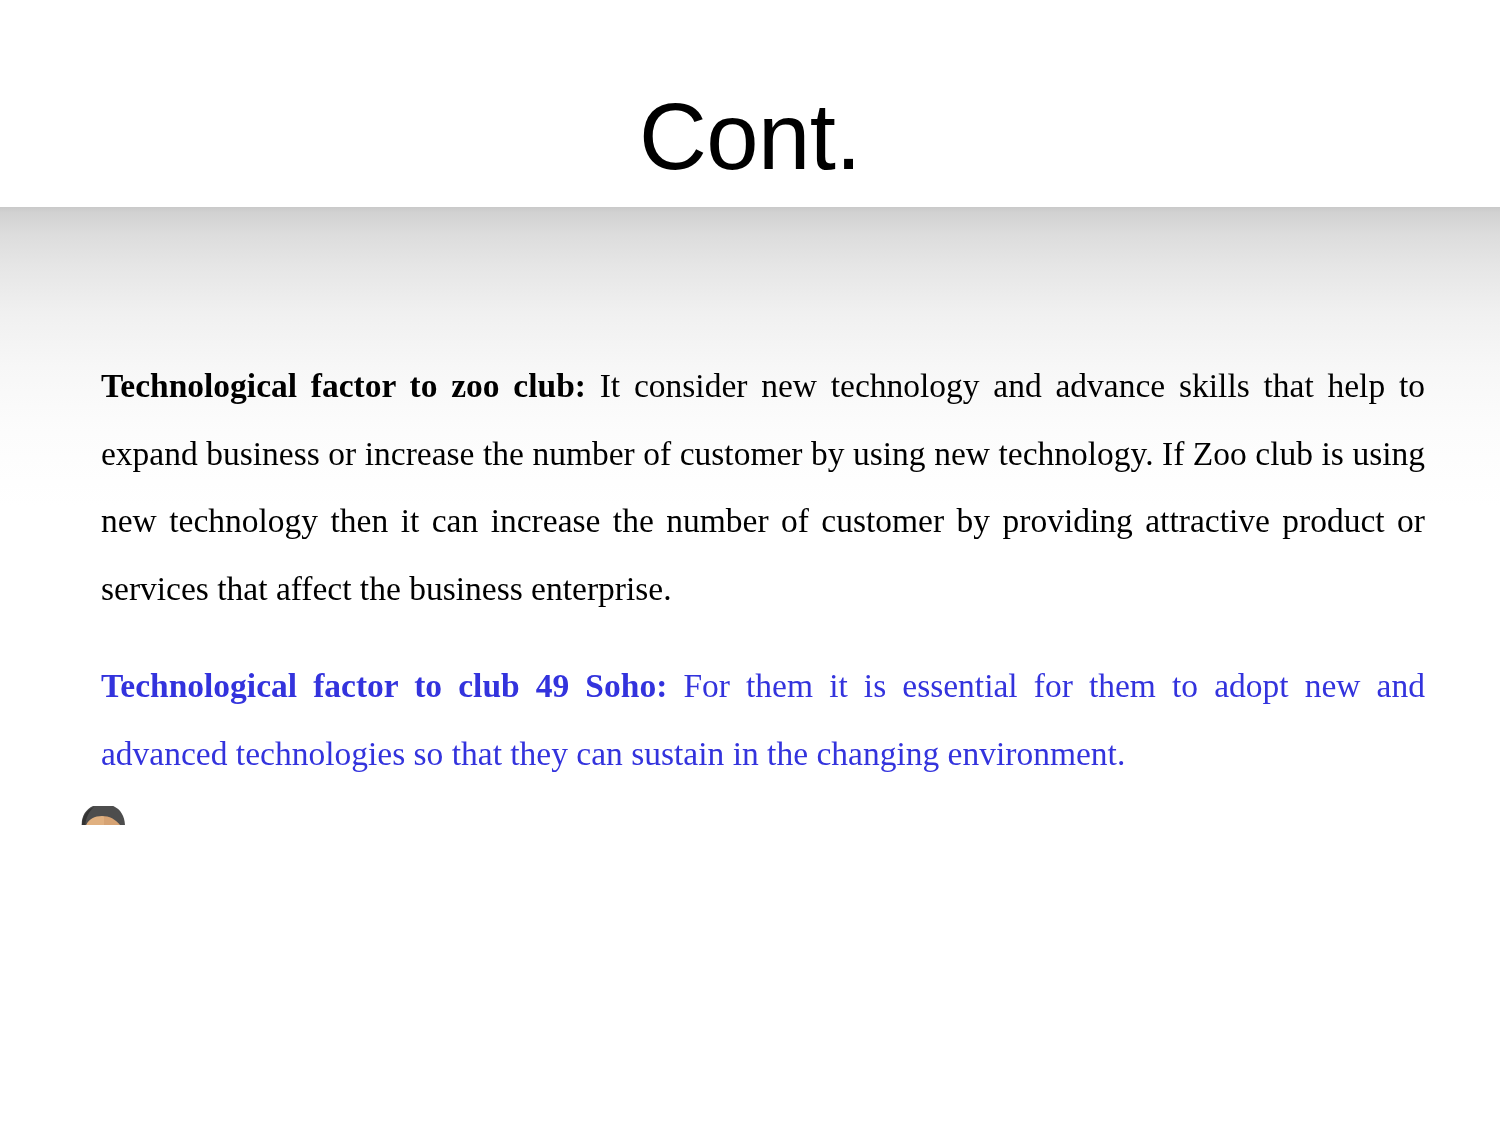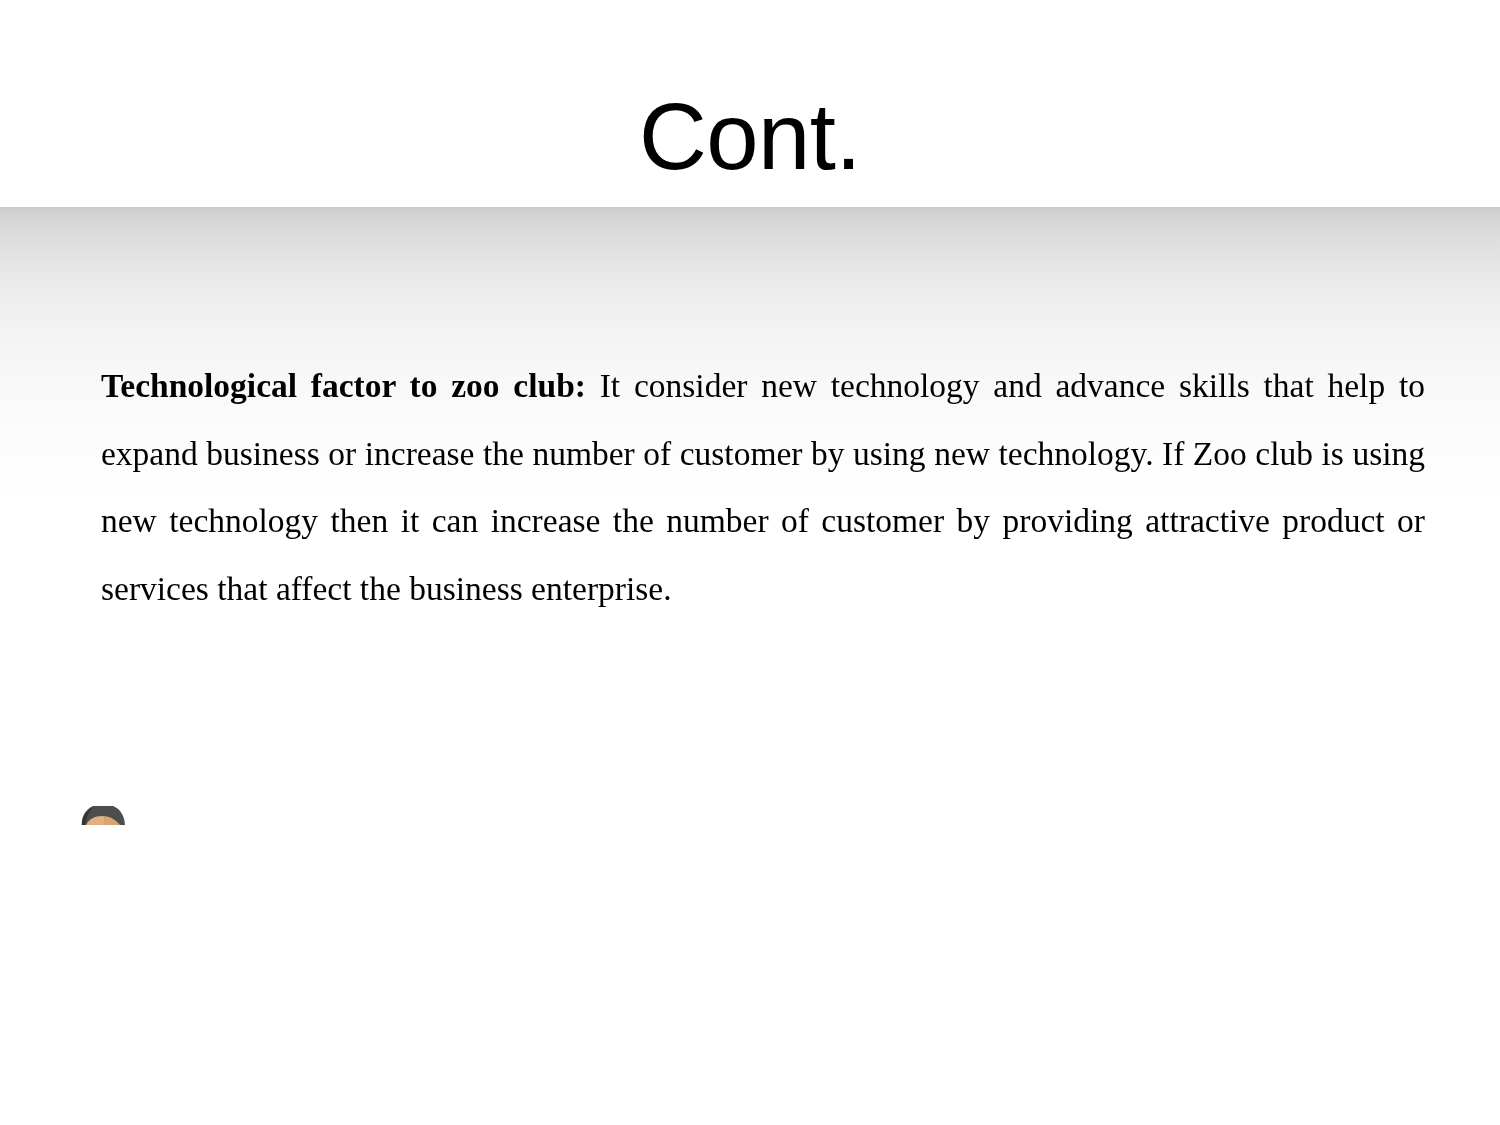--- a/index.html
+++ b/index.html
@@ -149,20 +149,21 @@
   <div class="bg-middle"></div>
   <div class="bg-lower-gradient"></div>
   <div class="bg-footer"></div>
 
   <div class="title">Cont.</div>
 
   <div class="content">
 
     <p class="para"><span class="lead">Technological factor to zoo club:</span><span> It consider new technology and advance skills that help to expand business or increase the number of customer by using new technology. If Zoo club is using new technology then it can increase the number of customer by providing attractive product or services that affect the business enterprise.</span></p>
 
+    <p class="para blue"><span class="lead">Technological factor to club 49 Soho:</span><span> For them it is essential for them to adopt new and advanced technologies so that they can sustain in the changing environment.</span></p>
 
   </div>
 
 
   <div class="illustration">
     <svg viewBox="0 0 270 319" width="270" height="319" xmlns="http://www.w3.org/2000/svg" aria-hidden="true">
 
       <g>
         <path d="M18 68 C10 74 8 88 9 104 L11 150 C12 158 18 162 26 160 L40 156 L38 72 C34 64 24 63 18 68 Z" fill="#5c2f11"></path>
         <path d="M20 70 C15 76 14 88 15 102 L17 148 L28 150 L26 74 C25 69 23 68 20 70 Z" fill="#3d1f0a"></path>

